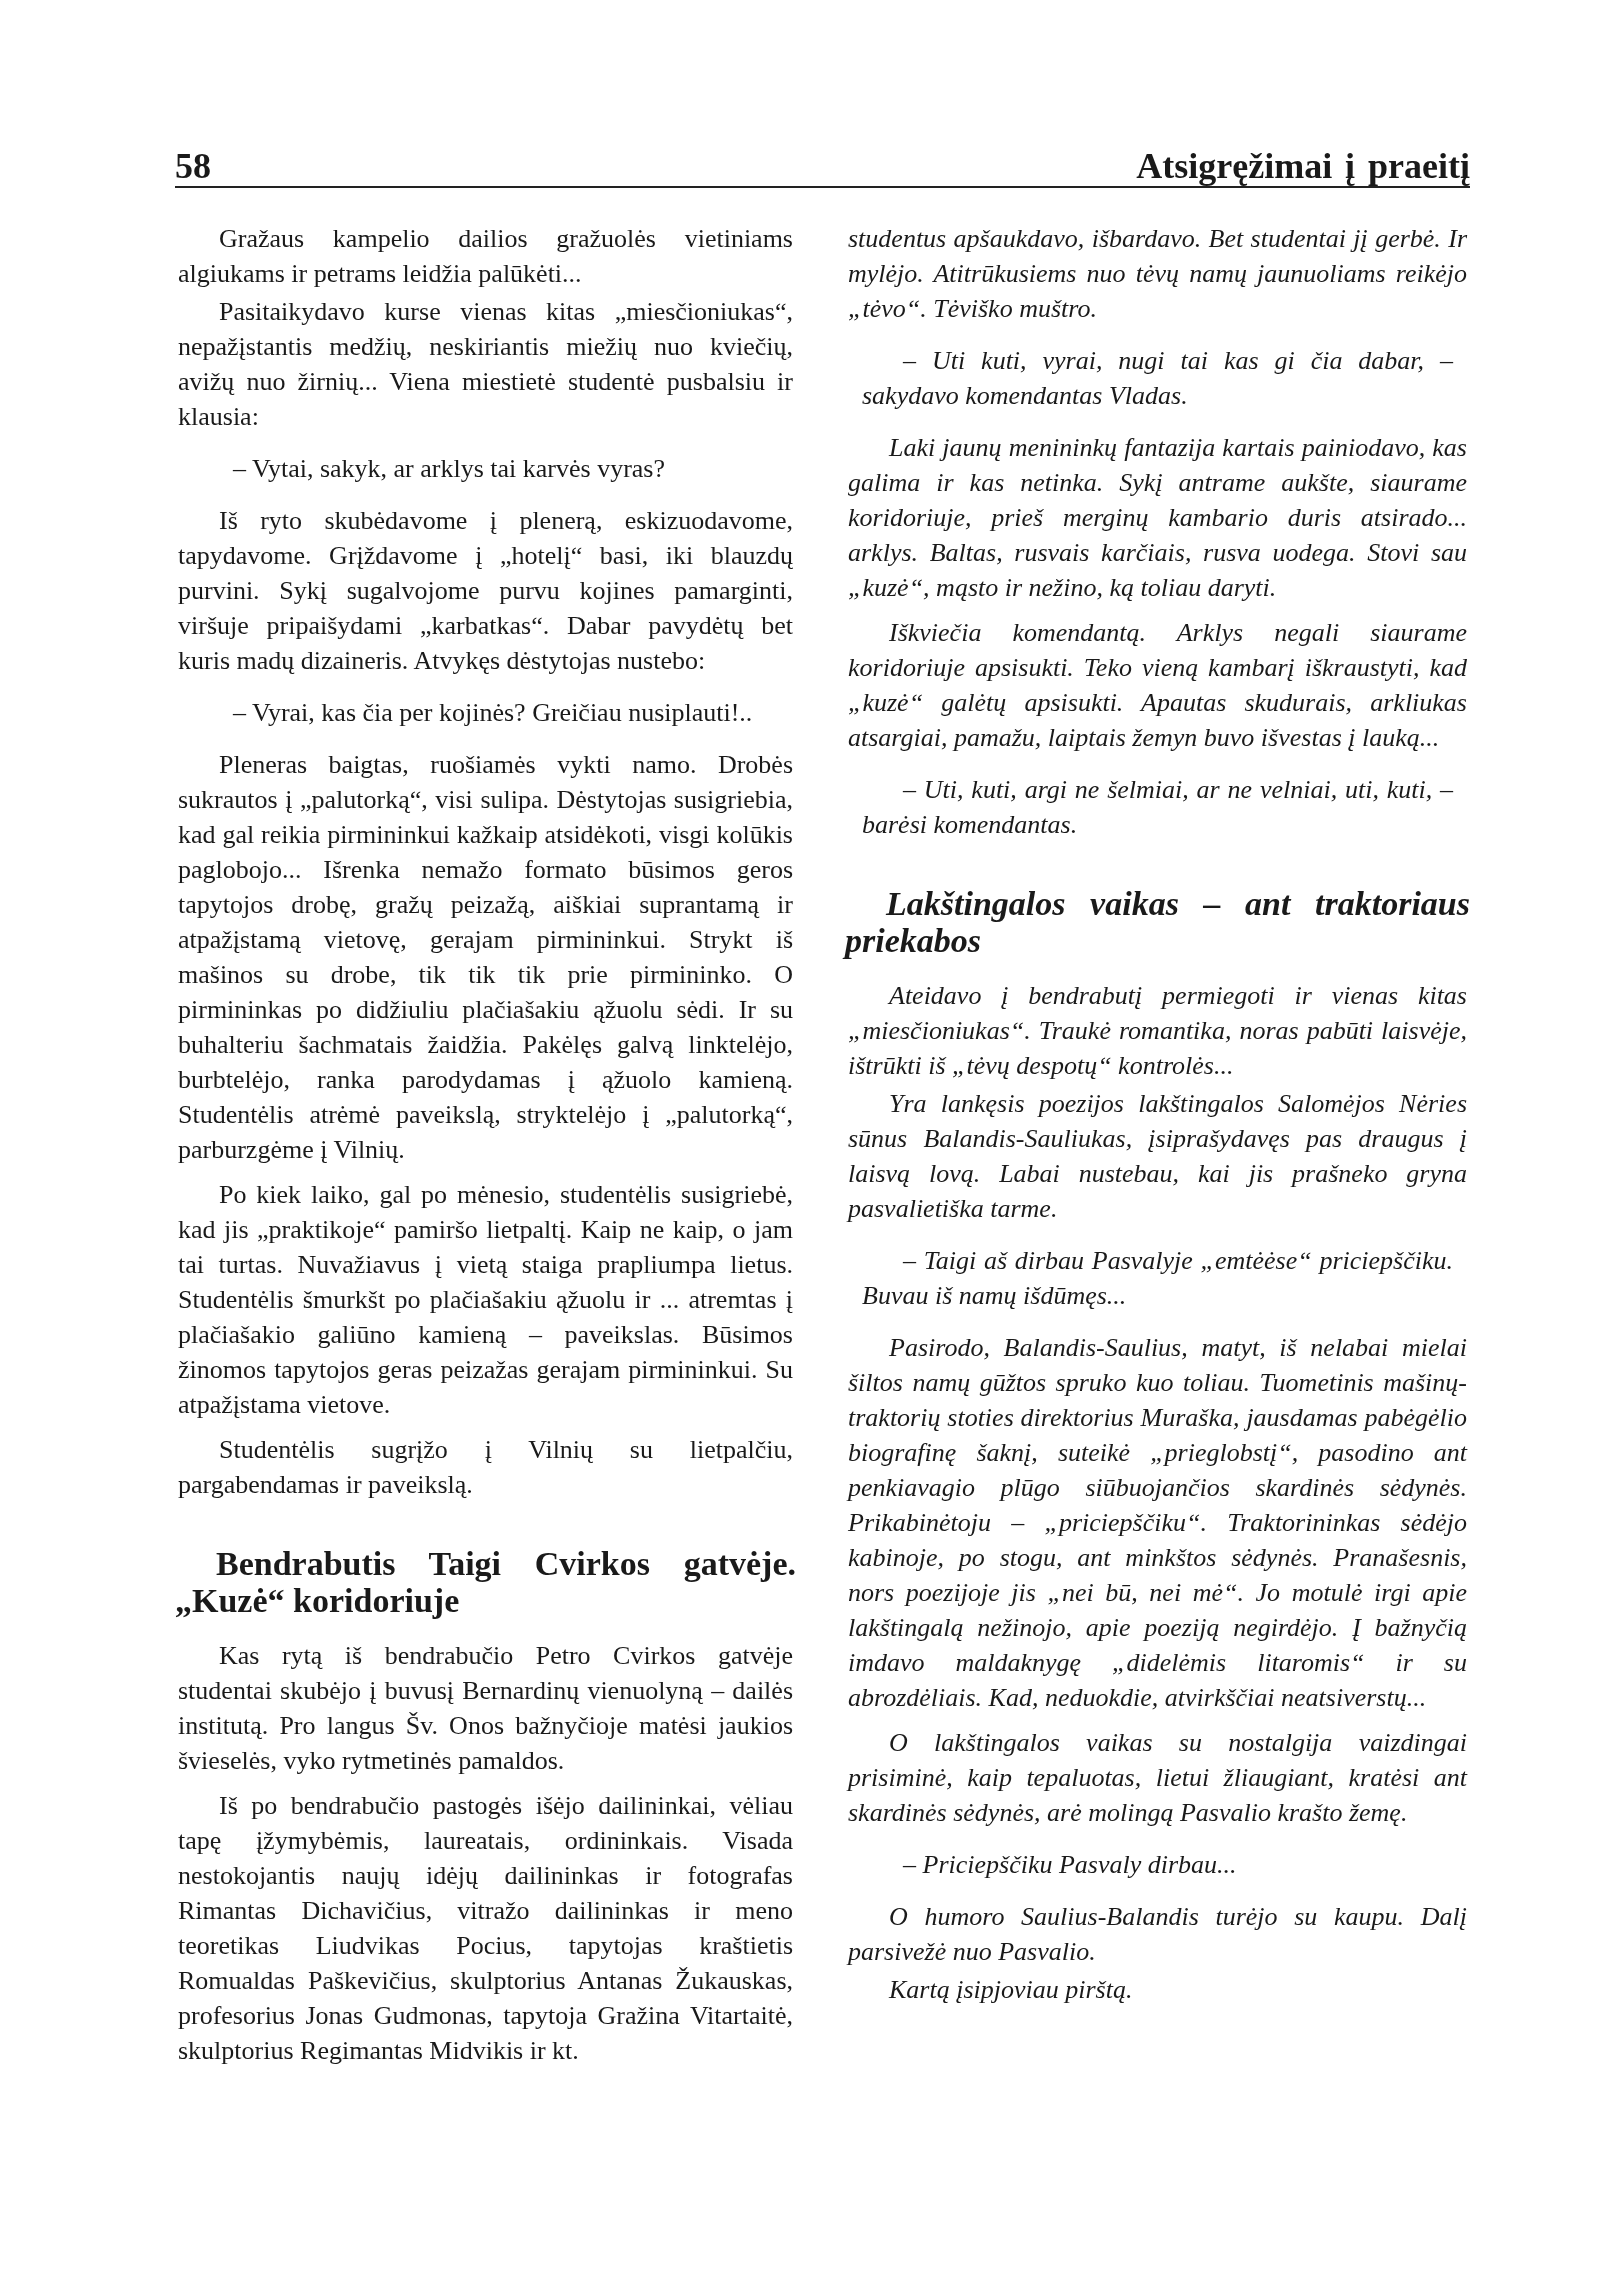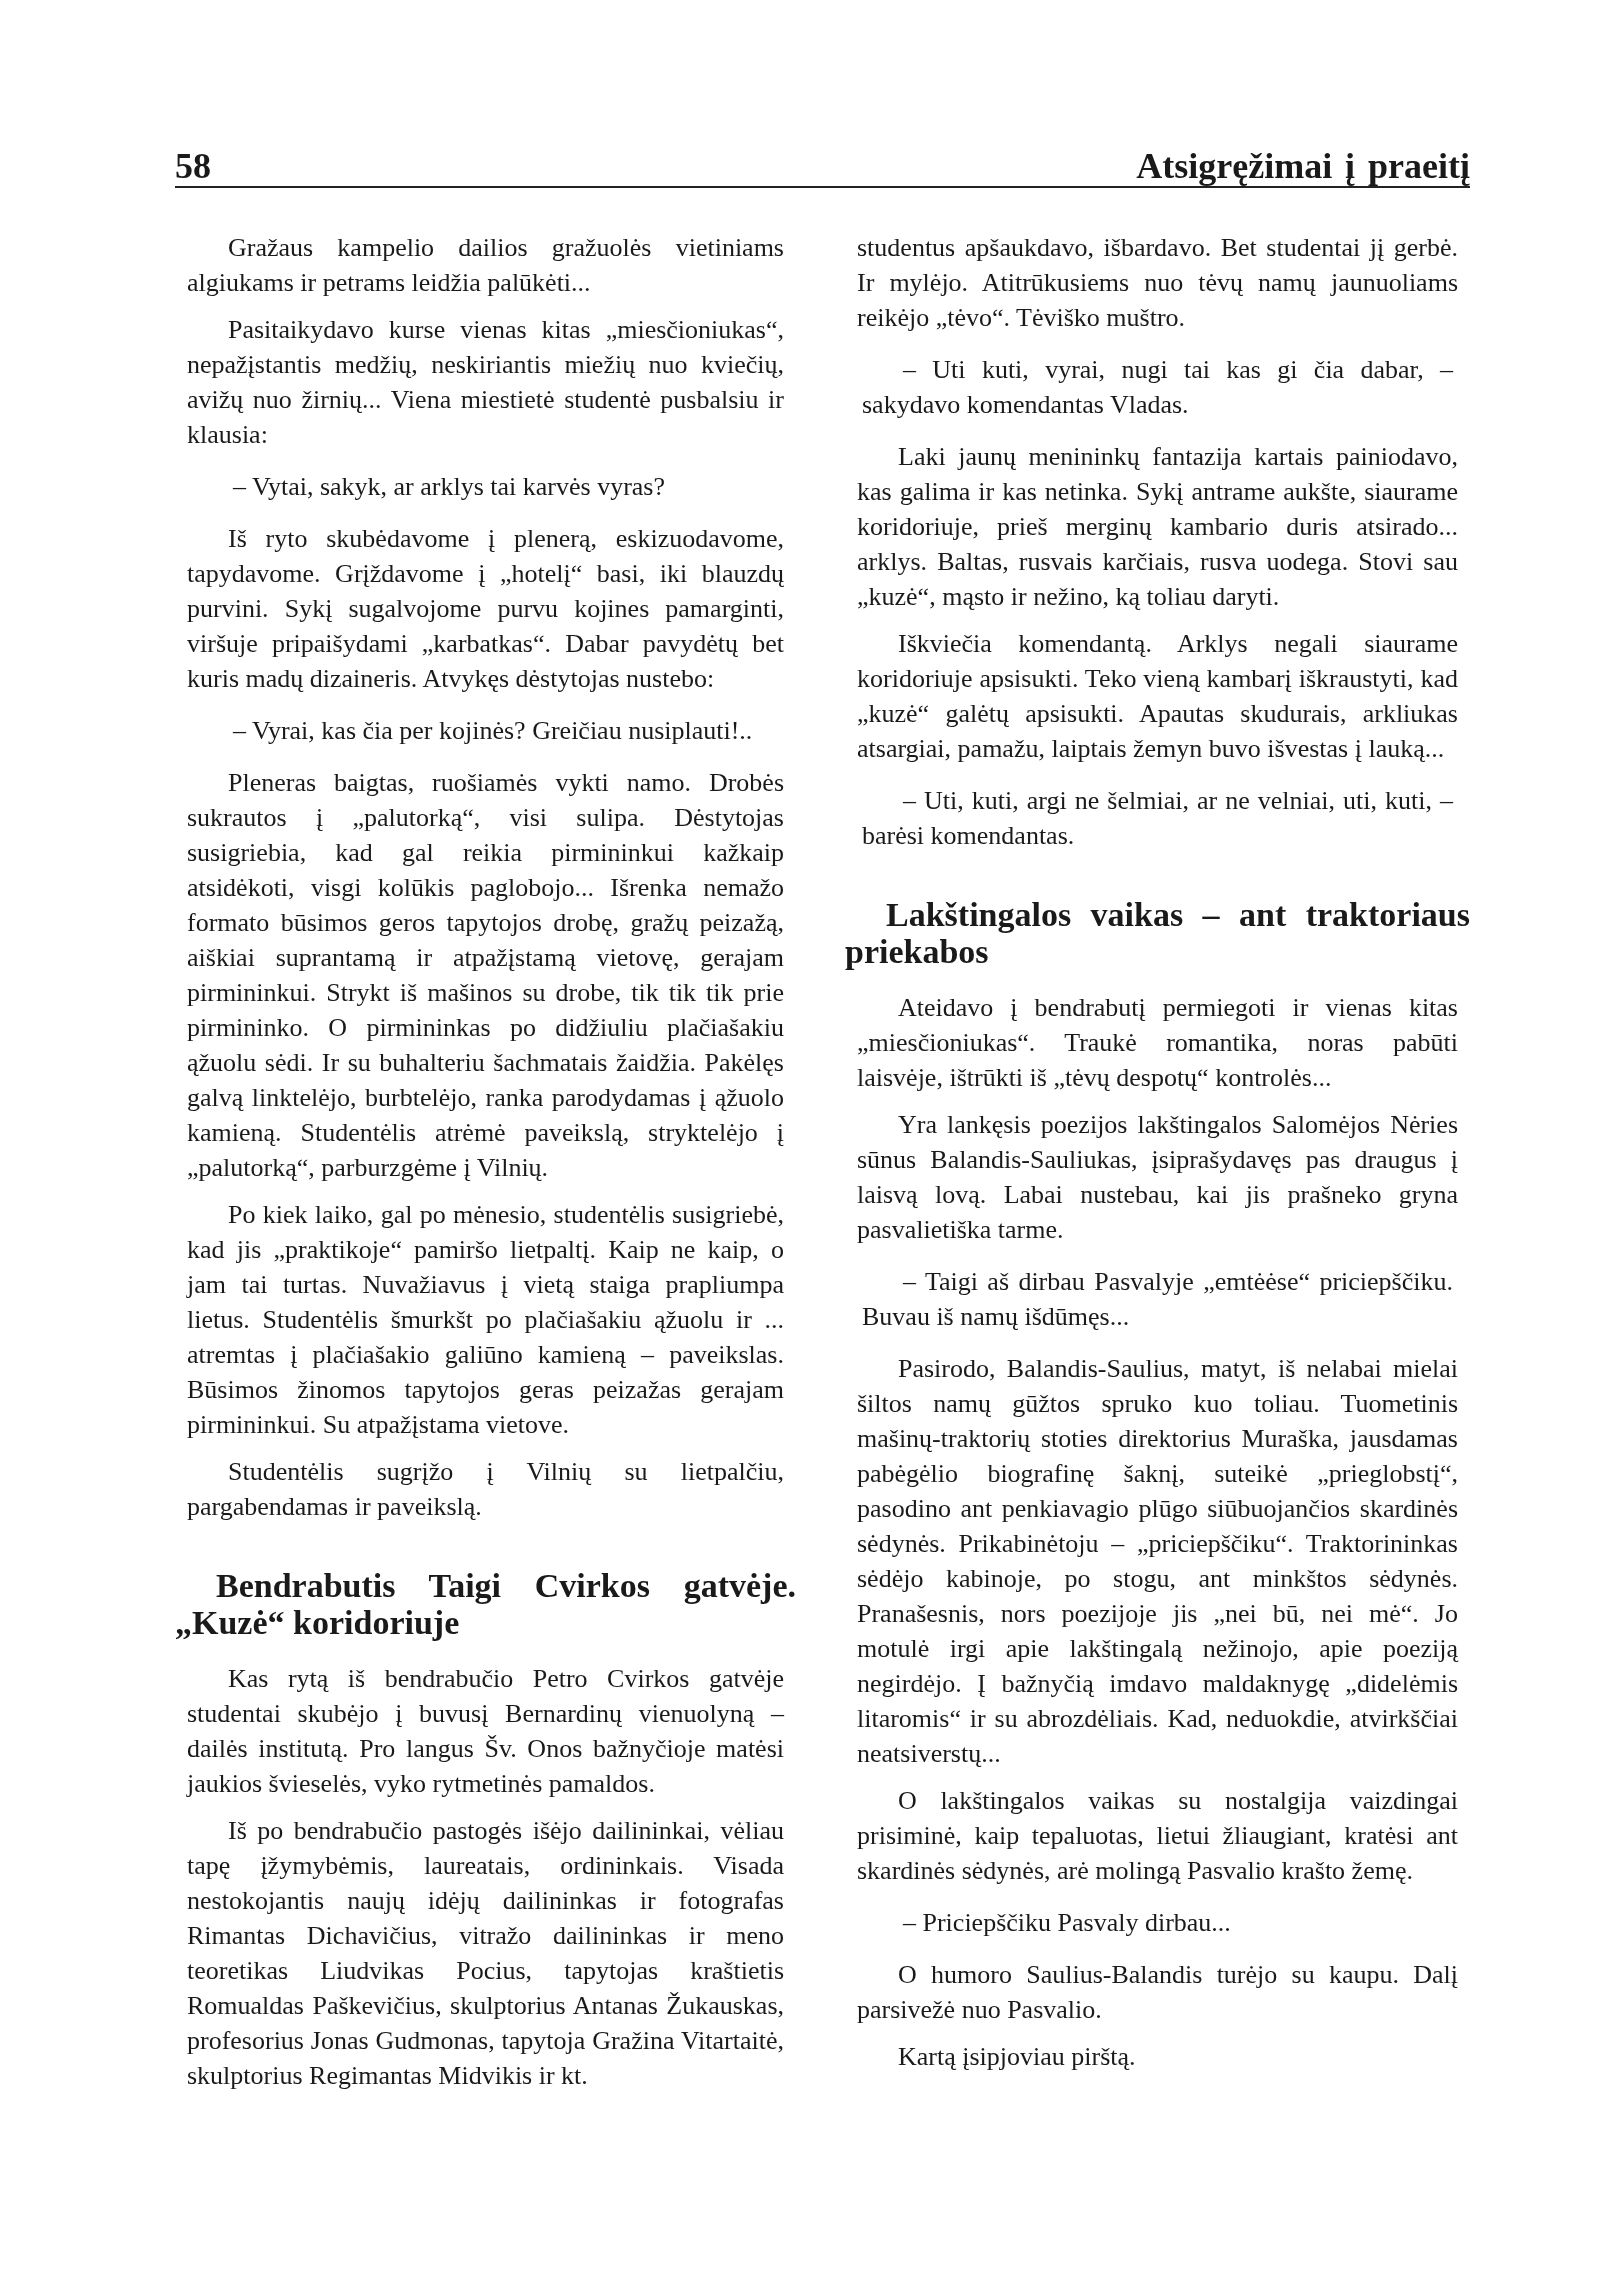--- a/index.html
+++ b/index.html
@@ -14,22 +14,22 @@
       font-family: "Liberation Serif", serif; font-weight: bold; font-size: 36px;
     }
     .page-number { position: absolute; left: 0; top: 0; }
     .running-title { position: absolute; right: 0; top: 0; word-spacing: 3.9px; }
     .column {
       position: absolute; top: 218px;
       font-size: 26px; line-height: 35px; text-align: justify;
       hyphens: none;
     }
     .col-left { left: 175px; width: 621px; }
-    .col-right { left: 845px; width: 625px; }
-    .p { margin: 12px; text-indent: 41px; }
+    .col-right { left: 845px; width: 625px; font-style: italic; }
+    .p { margin: 3px; text-indent: 41px; }
     .p.gap { margin-top: 9.8px; }
     .dialog { margin: 17px; text-indent: 41px; }
     .heading {
       font-weight: bold; font-size: 34px; line-height: 37px;
       margin: 43px 0 19.6px 0; text-indent: 41px; text-align: justify;
     }
   </style>
 </head>
 <body>
 

